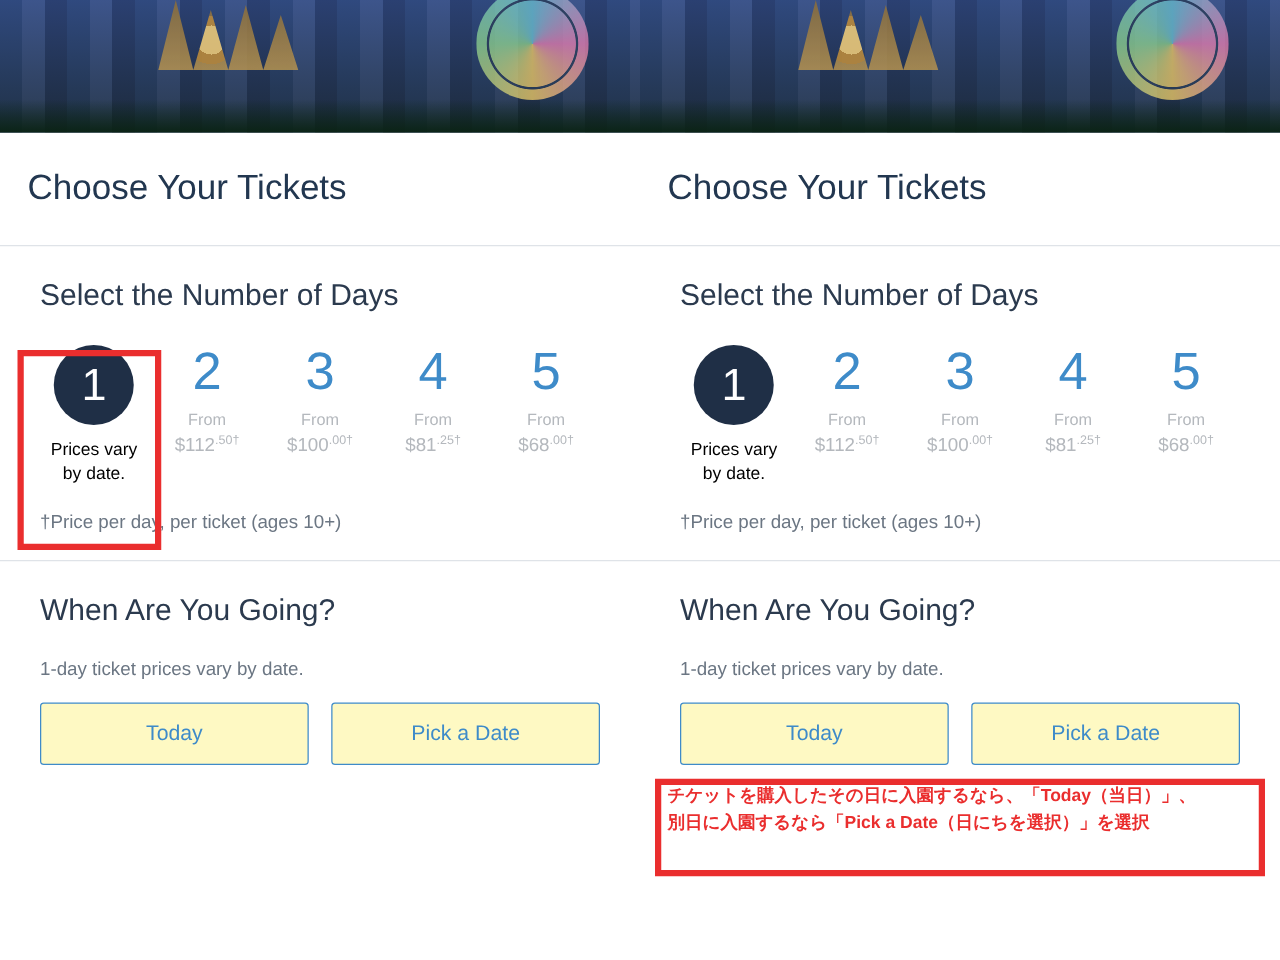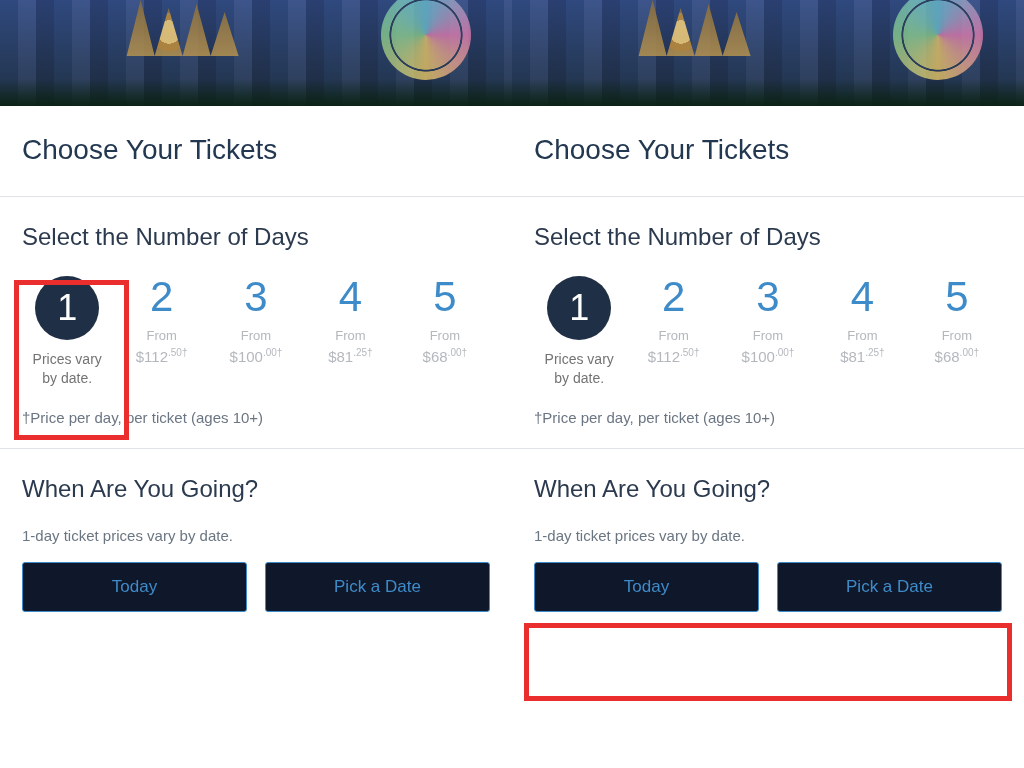--- a/index.html
+++ b/index.html
@@ -18,38 +18,38 @@
     clip-path: polygon(10% 70%, 20% 0%, 30% 70%, 40% 10%, 50% 70%, 60% 5%, 70% 70%, 80% 15%, 90% 70%);
     opacity: 0.85;
   }
   .hero::after { content: ""; position: absolute; right: 8%; top: -10px; width: 90px; height: 90px;
     background: radial-gradient(circle, transparent 54%, #2b3d58 55% 57%, transparent 58%),
                 conic-gradient(#6ec5d8, #e97fb3, #f5d06a, #8fd48f, #6ec5d8);
     border-radius: 50%; opacity: 0.75;
   }
   .section-title { font-size: 28px; font-weight: 500; color: #223750; padding: 28px 22px 30px; }
   .divider { height: 1px; background: #dfe3e8; width: 100%; }
-  .section { padding: 26px 22px 22px; }
+  .section { padding: 26px 32px 22px; }
   .section-h { font-size: 24px; font-weight: 500; color: #2b3a4e; margin-bottom: 22px; }
   .days-row { display: flex; justify-content: space-between; align-items: flex-start; gap: 4px; margin-bottom: 18px; }
   .day { flex: 1 1 0; display: flex; flex-direction: column; align-items: center; text-align: center; cursor: pointer; padding: 3px 0; }
   .day .num { font-size: 42px; font-weight: 300; color: #3e8bc9; line-height: 1; margin-bottom: 10px; }
   .day.selected .num {
     width: 64px; height: 64px; border-radius: 50%;
     background: #1f2f46; color: #fff; font-size: 36px; font-weight: 300;
     display: flex; align-items: center; justify-content: center; margin-bottom: 10px;
   }
   .day .from { font-size: 13px; color: #b4b8bd; margin-bottom: 4px; }
   .day .price { font-size: 15px; color: #b4b8bd; white-space: nowrap; text-align: center; }
   .day .price sup { font-size: 10px; vertical-align: super; }
-  .day.selected .note { font-size: 14px; color: #737373; line-height: 1.35; }
+  .day.selected .note { font-size: 14px; color: #000000; line-height: 1.35; }
   .footnote { font-size: 15px; color: #6b7683; margin-top: 14px; }
   .section-sub { font-size: 15px; color: #6b7683; margin-top: 24px; margin-bottom: 18px; }
   .btn-row { display: flex; gap: 18px; }
-  .btn { flex: 1; border: 1px solid #3e8bc9; background: #0f172a; color: #3e8bc9;
+  .btn { flex: 1; border: 1px solid #3e8bc9; background: #fef9c3; color: #3e8bc9;
     font-size: 17px; font-weight: 500; padding: 14px 8px; text-align: center; border-radius: 3px; cursor: pointer; }
   .highlight-box { position: absolute; border: 5px solid #ea2e2e; pointer-events: none; }
   .panel-inner { position: relative; height: 100%; }
   .caption { font-size: 14px; color: #ea2e2e; font-weight: 600; line-height: 1.5; padding: 6px 22px 0; }
 </style>
 </head>
 <body>
 
 <div class="panel">
   <div class="panel-inner">
@@ -152,16 +152,19 @@
 
     <div class="section" style="padding-bottom:8px;">
       <h2 class="section-h" style="margin-bottom:4px;">When Are You Going?</h2>
       <div class="section-sub">1-day ticket prices vary by date.</div>
       <div class="btn-row">
         <div class="btn">Today</div>
         <div class="btn">Pick a Date</div>
       </div>
     </div>
 
+    <div class="caption">
+      <span>チケットを購入したその日に入園するなら、「Today（当日）」、</span><br><span>別日に入園するなら「Pick a Date（日にちを選択）」を選択</span>
+    </div>
 
     <div class="highlight-box" style="left:12px; top:623px; width:488px; height:78px;"></div>
   </div>
 </div>
 
 </body></html>

